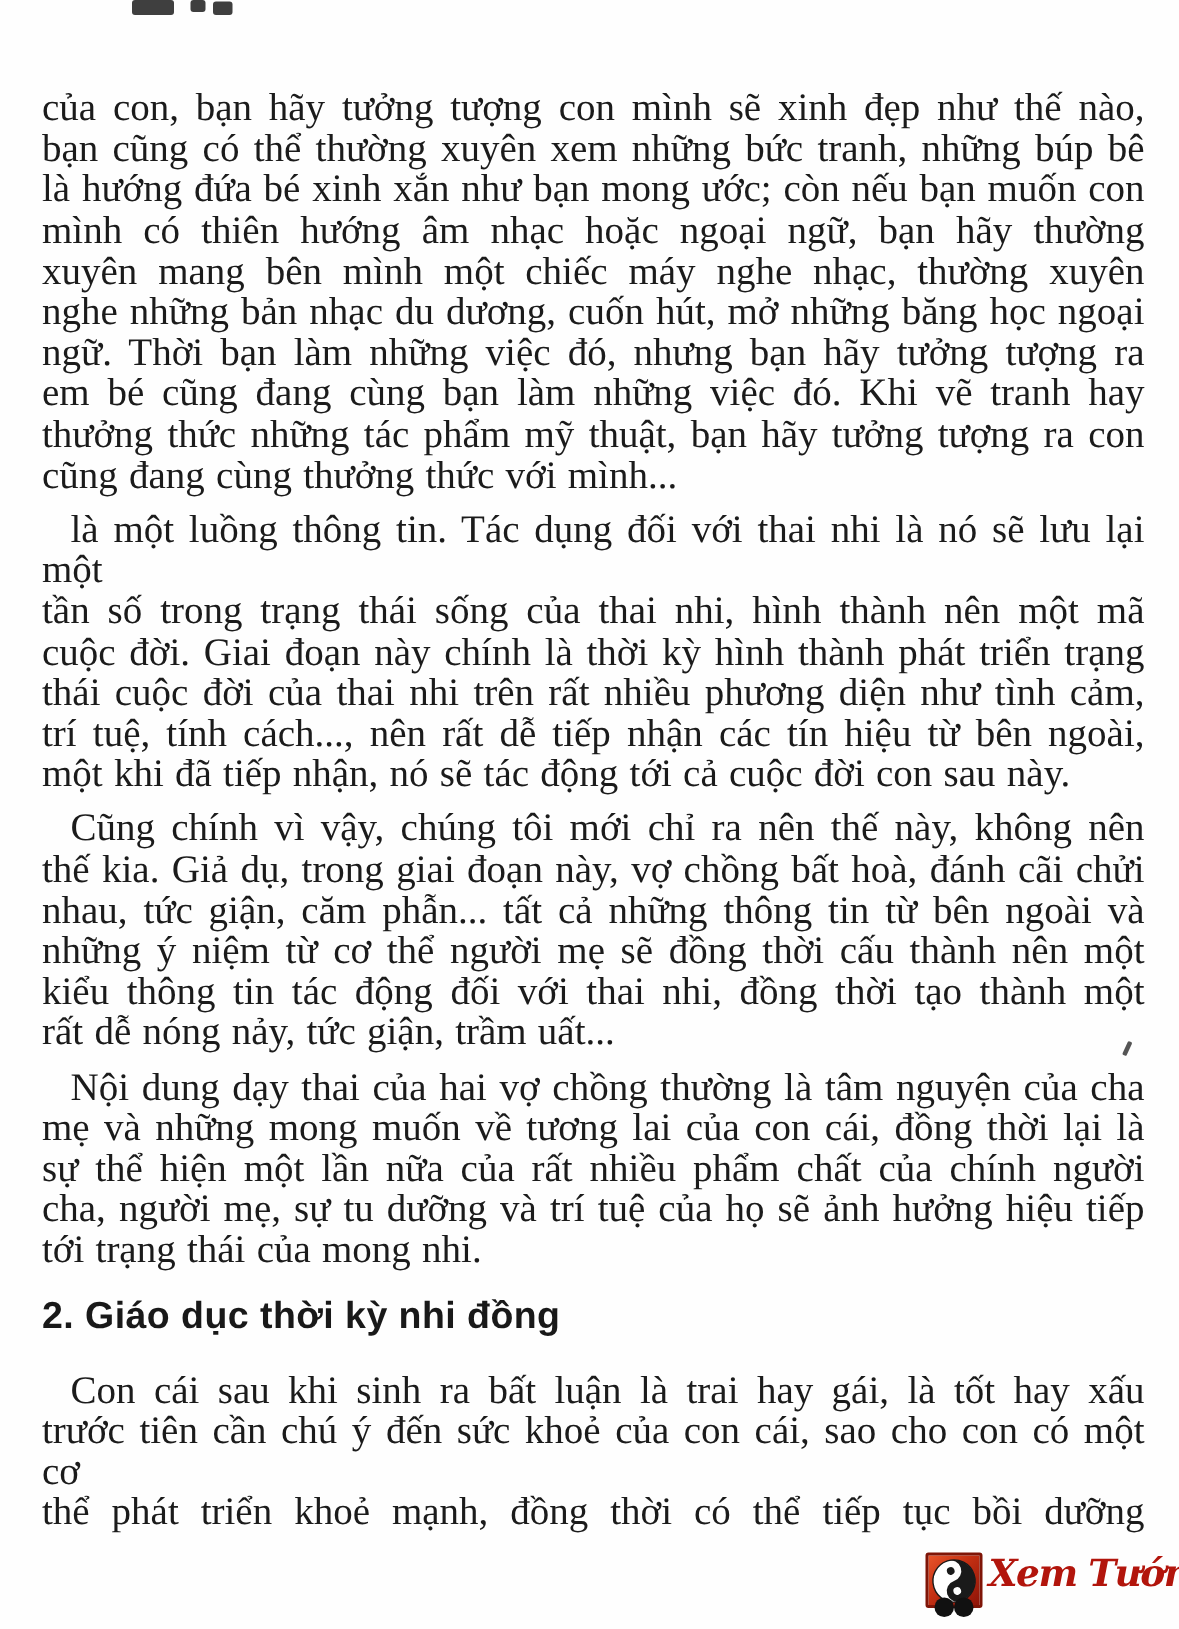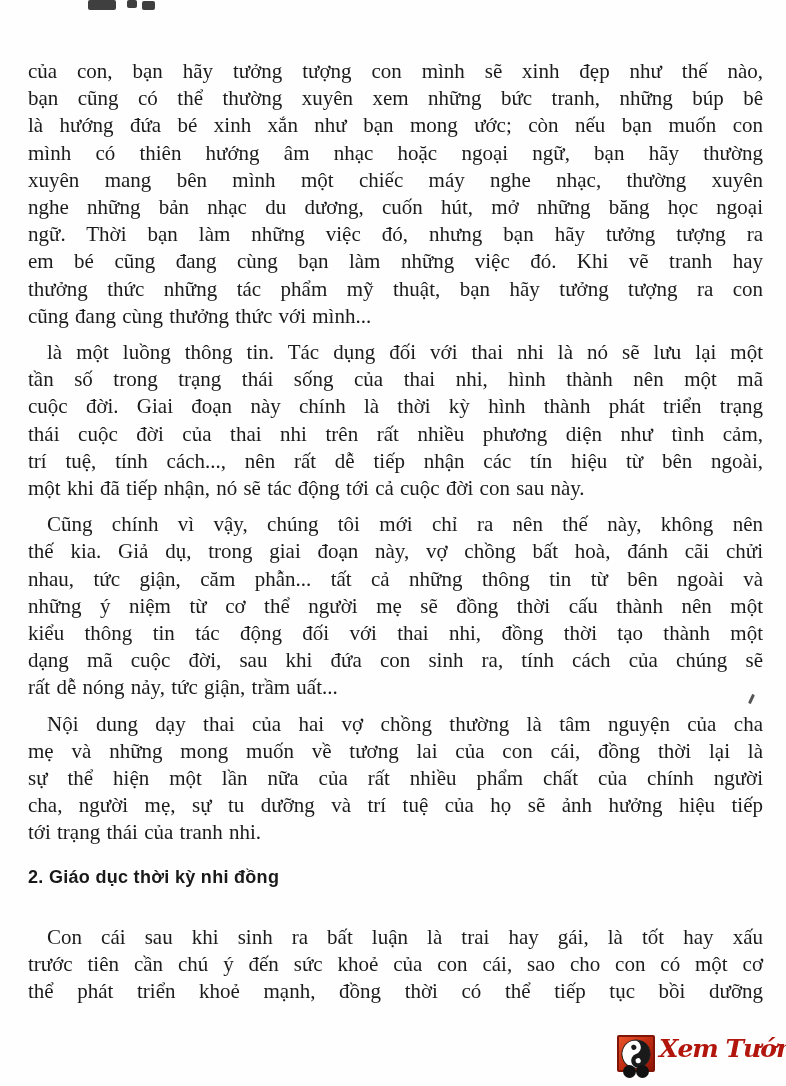--- a/index.html
+++ b/index.html
@@ -33,39 +33,39 @@
   .text-block {
     position: absolute;
     left: 28px;
     right: 23px;
     top: 58px;
   }
   .para {
     margin: 0 0 9px 0;
   }
   .line {
-    font-size: 21px;
+    font-size: 26px;
     line-height: 27.2px;
     text-align: justify;
     text-align-last: justify;
     word-spacing: 1px;
     white-space: normal;
   }
   .line.last {
     text-align-last: left;
   }
   .para.indent .line:first-child {
     text-indent: 19px;
   }
   .section-heading {
     font-family: "Liberation Sans", sans-serif;
     font-weight: bold;
-    font-size: 18px;
+    font-size: 25px;
     line-height: 30px;
-    margin: 15px 0 32px 0;
+    margin: 15px 0 21px 0;
     color: #191919;
     letter-spacing: 0.3px;
   }
 
   
   .watermark {
     position: absolute;
     left: 617px;
     top: 1032px;
     width: 169px;
@@ -143,29 +143,28 @@
           <div class="line">thái cuộc đời của thai nhi trên rất nhiều phương diện như tình cảm,</div>
           <div class="line">trí tuệ, tính cách..., nên rất dễ tiếp nhận các tín hiệu từ bên ngoài,</div>
           <div class="line last">một khi đã tiếp nhận, nó sẽ tác động tới cả cuộc đời con sau này.</div>
         </div>
         <div class="para indent">
           <div class="line">Cũng chính vì vậy, chúng tôi mới chỉ ra nên thế này, không nên</div>
           <div class="line">thế kia. Giả dụ, trong giai đoạn này, vợ chồng bất hoà, đánh cãi chửi</div>
           <div class="line">nhau, tức giận, căm phẫn... tất cả những thông tin từ bên ngoài và</div>
           <div class="line">những ý niệm từ cơ thể người mẹ sẽ đồng thời cấu thành nên một</div>
           <div class="line">kiểu thông tin tác động đối với thai nhi, đồng thời tạo thành một</div>
-          <div class="line">dạng mã cuộc đời, sau khi đứa con sinh ra, tính cách của chúng sẽ</div>
           <div class="line last">rất dễ nóng nảy, tức giận, trầm uất...</div>
         </div>
         <div class="para indent">
           <div class="line">Nội dung dạy thai của hai vợ chồng thường là tâm nguyện của cha</div>
           <div class="line">mẹ và những mong muốn về tương lai của con cái, đồng thời lại là</div>
           <div class="line">sự thể hiện một lần nữa của rất nhiều phẩm chất của chính người</div>
           <div class="line">cha, người mẹ, sự tu dưỡng và trí tuệ của họ sẽ ảnh hưởng hiệu tiếp</div>
-          <div class="line last">tới trạng thái của tranh nhi.</div>
+          <div class="line last">tới trạng thái của mong nhi.</div>
         </div>
       </div>
     <h2 class="section-heading">2. Giáo dục thời kỳ nhi đồng</h2>
     <div id="paras-bottom">
         <div class="para indent">
           <div class="line">Con cái sau khi sinh ra bất luận là trai hay gái, là tốt hay xấu</div>
           <div class="line">trước tiên cần chú ý đến sức khoẻ của con cái, sao cho con có một cơ</div>
           <div class="line">thể phát triển khoẻ mạnh, đồng thời có thể tiếp tục bồi dưỡng</div>
         </div>
       </div>

